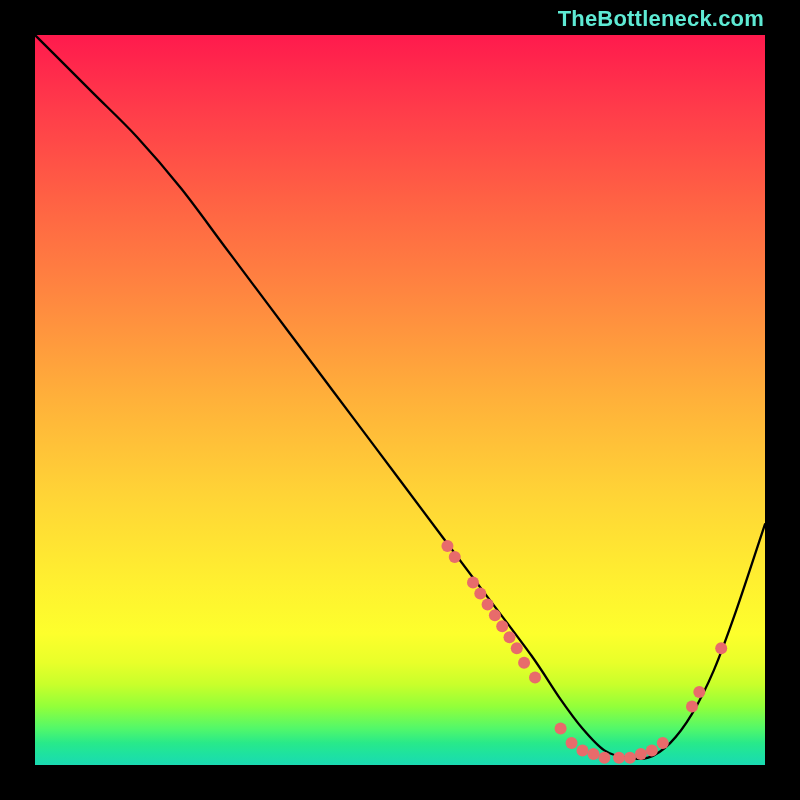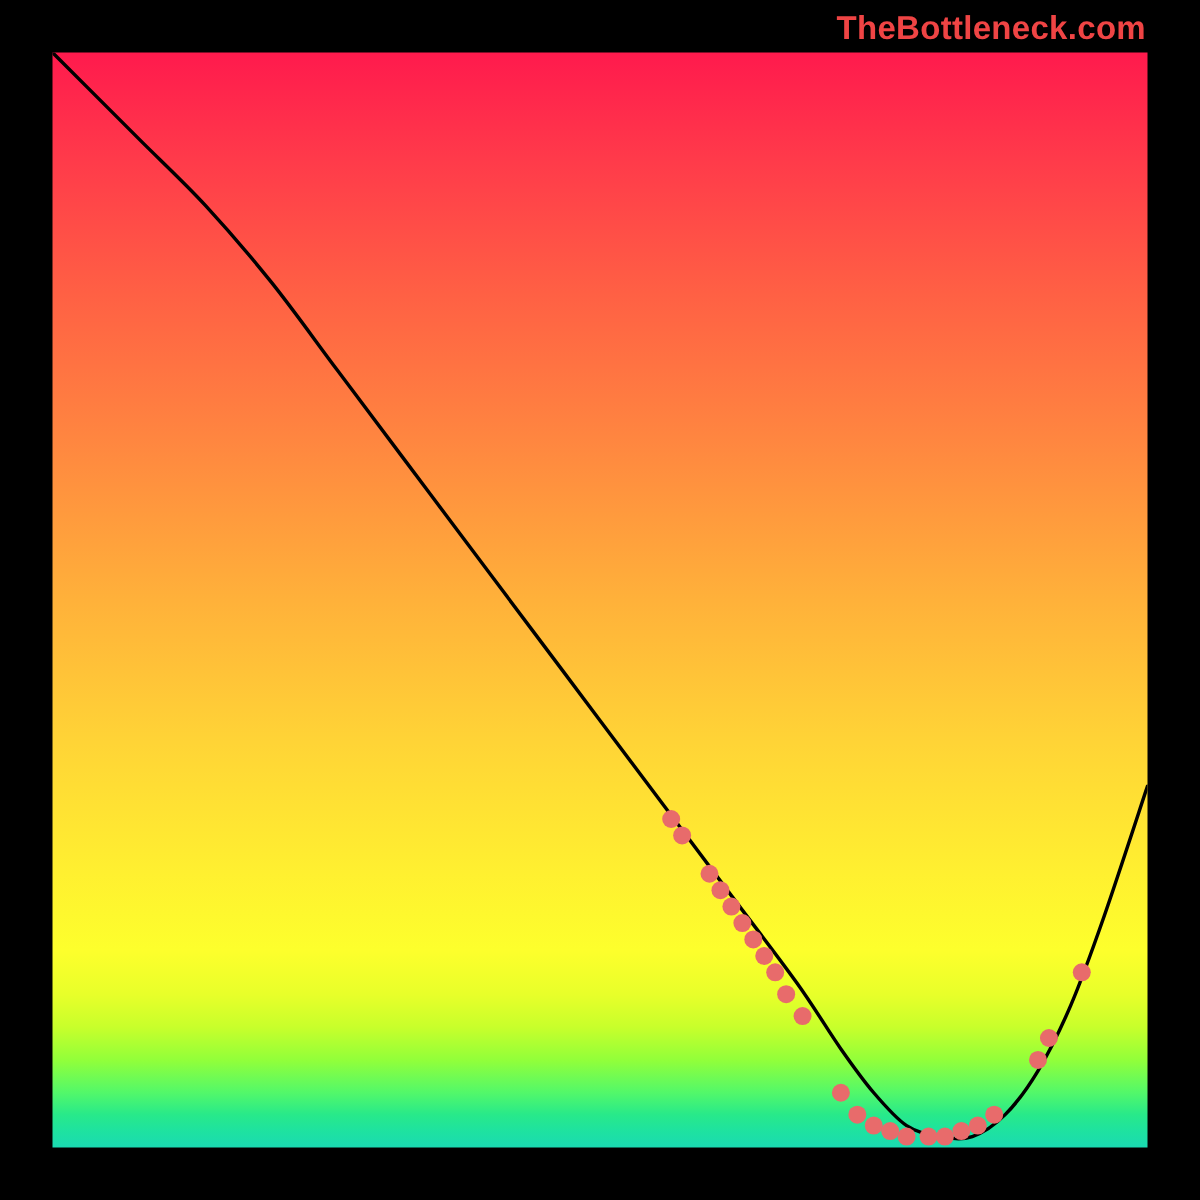--- a/index.html
+++ b/index.html
@@ -46,21 +46,21 @@
     position: absolute;
     left: 0;
     top: 0;
     width: 730px;
     height: 730px;
   }
   .watermark {
     position: absolute;
     top: 6px;
     right: 36px;
-    color: #ef4444;
+    color: #5eead4;
     font-size: 22px;
     font-weight: 600;
     letter-spacing: 0.2px;
     user-select: none;
   }
 </style>
 </head>
 <body>
 
 <div class="frame">

